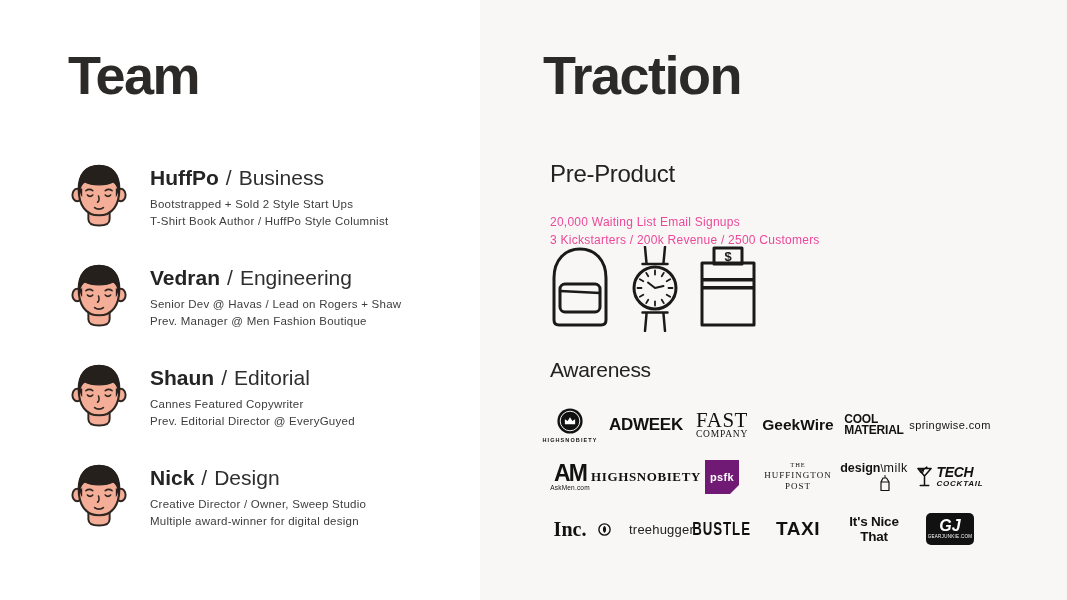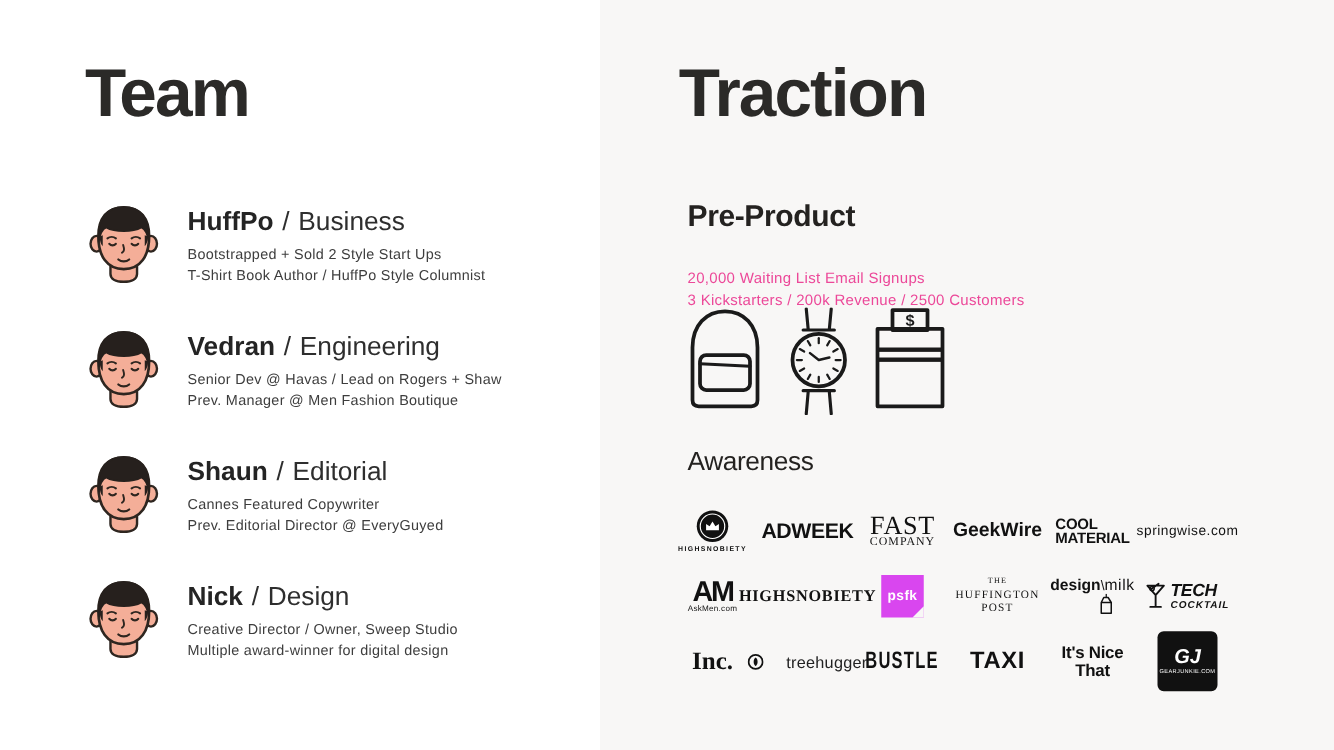--- a/index.html
+++ b/index.html
@@ -18,21 +18,21 @@
   .member svg.avatar { width:58px; height:64px; flex:0 0 auto; }
   .member-text { padding-top:3px; }
   .member-name { font-size:21px; color:#242424; white-space:nowrap; }
   .member-name .nm { font-weight:700; }
   .member-name .sep { font-weight:300; margin:0 7px; color:#2e2e2e; }
   .member-name .role { font-weight:300; color:#2e2e2e; }
   .member-sub { margin-top:6px; font-size:11.5px; line-height:17px; color:#3d3d3d; letter-spacing:0.25px; }
 
   
   .pre-product { position:absolute; left:550px; top:160px; }
-  .section-heading { font-size:24px; font-weight:700; color:#242220; letter-spacing:-0.3px; }
+  .section-heading { font-size:24px; font-weight:400; color:#242220; letter-spacing:-0.3px; }
   .section-sub { margin-top:25px; font-size:12px; line-height:18px; color:#ec4899; letter-spacing:0.25px; }
   .pp-icons { position:absolute; left:549px; top:246px; display:flex; gap:17px; align-items:flex-start; }
   .pp-icons svg { stroke:#1a1a1a; fill:none; stroke-linejoin:round; stroke-linecap:round; }
 
   #awareness-heading { position:absolute; left:550px; top:358px; font-size:21px; }
 
   .logo-grid { position:absolute; left:532px; top:399px; display:grid;
     grid-template-columns:repeat(6,76px); grid-auto-rows:52px;
     align-items:center; justify-items:center; color:#111; }
   .logo { display:flex; flex-direction:column; align-items:center; justify-content:center; text-align:center; }
@@ -42,42 +42,42 @@
   .serif { font-family:"Liberation Serif","DejaVu Serif",serif; }
   .fast1 { font-size:21px; letter-spacing:0.5px; line-height:18px; font-weight:500; }
   .fast2 { font-size:9.5px; letter-spacing:0.8px; }
   .geekwire { font-size:15.5px; font-weight:700; }
   .cool { align-items:flex-start; }
   .cool div { font-size:12px; font-weight:900; line-height:11px; letter-spacing:-0.2px; }
   .springwise { font-size:11px; font-weight:500; letter-spacing:0.4px; }
   .am-big { font-size:23px; font-weight:900; letter-spacing:-2px; line-height:20px; }
   .am-sub { font-size:6.5px; margin-top:1px; letter-spacing:0.2px; }
   .fashionista { font-size:13px; font-weight:700; letter-spacing:0.6px; }
-  .psfk { position:relative; width:34px; height:34px; background:#d946ef; display:flex; align-items:center; justify-content:center; }
+  .psfk { position:relative; width:34px; height:34px; background:#701a75; display:flex; align-items:center; justify-content:center; }
   .psfk span { color:#fff; font-size:11px; font-weight:700; letter-spacing:0.3px; }
   .psfk::after { content:''; position:absolute; right:0; bottom:0; width:0; height:0;
     border-style:solid; border-width:0 0 9px 9px; border-color:transparent transparent #f8f7f6 transparent; }
   .huff div { letter-spacing:1px; line-height:1.3; }
   .huff .h1 { font-size:6.5px; } .huff .h2,.huff .h3 { font-size:9px; }
   .dmilk { position:relative; flex-direction:row; align-items:baseline; padding-bottom:18px; }
   .dmilk .d1 { font-size:12.5px; font-weight:800; }
   .dmilk .dsep { font-size:11px; font-weight:300; }
   .dmilk .d2 { font-size:12.5px; font-weight:300; letter-spacing:0.5px; }
   .dmilk svg { position:absolute; left:38px; top:14px; }
   .tcock { flex-direction:row; gap:3px; align-items:center;font-style:italic; }
   .tcock .tc-txt { display:flex; flex-direction:column; align-items:flex-start; }
   .tc1 { font-size:14px; font-weight:900; line-height:13px; letter-spacing:-0.3px; }
   .tc2 { font-size:8px; font-weight:900; letter-spacing:0.8px; }
   .inc { font-size:20px; font-weight:900; }
   .thug { flex-direction:row; gap:18px; align-items:center; }
   .thug span { font-size:13px; font-weight:500; letter-spacing:0.2px; color:#222; }
   .bustle span { display:inline-block; font-size:17px; font-weight:600; letter-spacing:1.2px; transform:scale(0.78,1.12); }
   .taxi { font-size:19px; font-weight:900; letter-spacing:0.5px; }
   .nicethat { font-size:13.5px; font-weight:800; letter-spacing:-0.2px; }
-  .gj { width:48px; height:48px; background:#111; border-radius:5px; display:flex; flex-direction:column; align-items:center; justify-content:center; }
+  .gj { width:48px; height:32px; background:#111; border-radius:5px; display:flex; flex-direction:column; align-items:center; justify-content:center; }
   .gj .gj-big { color:#fff; font-size:16px; font-weight:900; font-style:italic; line-height:14px; }
   .gj .gj-sub { color:#fff; font-size:4.5px; letter-spacing:0.3px; margin-top:1px; }
 </style>
 </head>
 <body>
 
 <svg width="0" height="0" style="position:absolute">
   <defs>
     <g id="avatar-man">
       <ellipse cx="7.5" cy="33" rx="5" ry="6.5" fill="#f4ae98" stroke="#2e2620" stroke-width="2"></ellipse>

